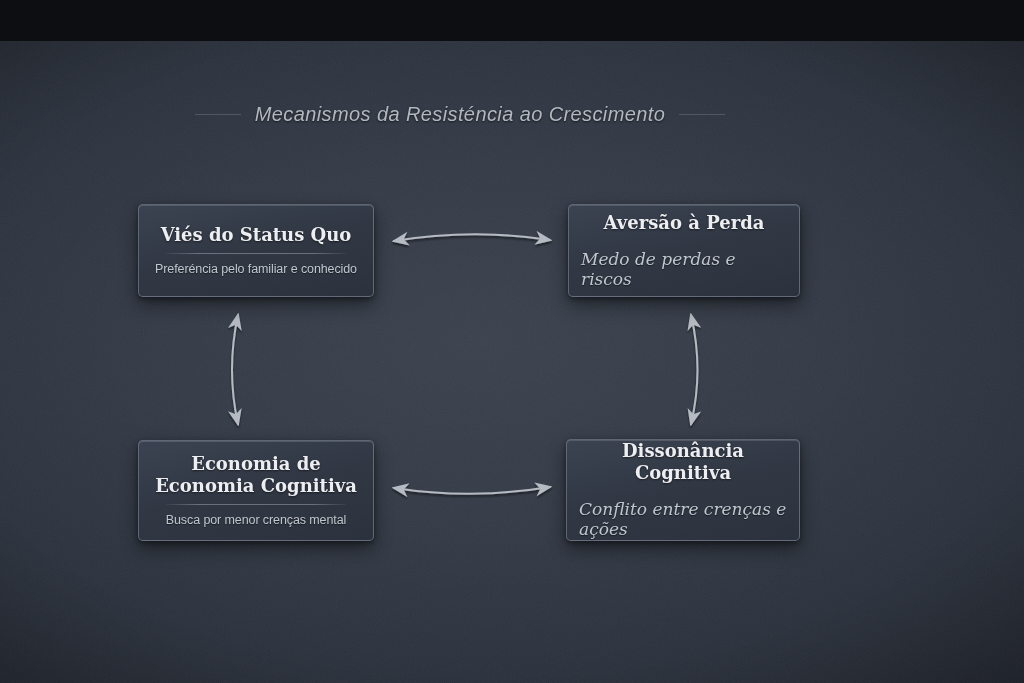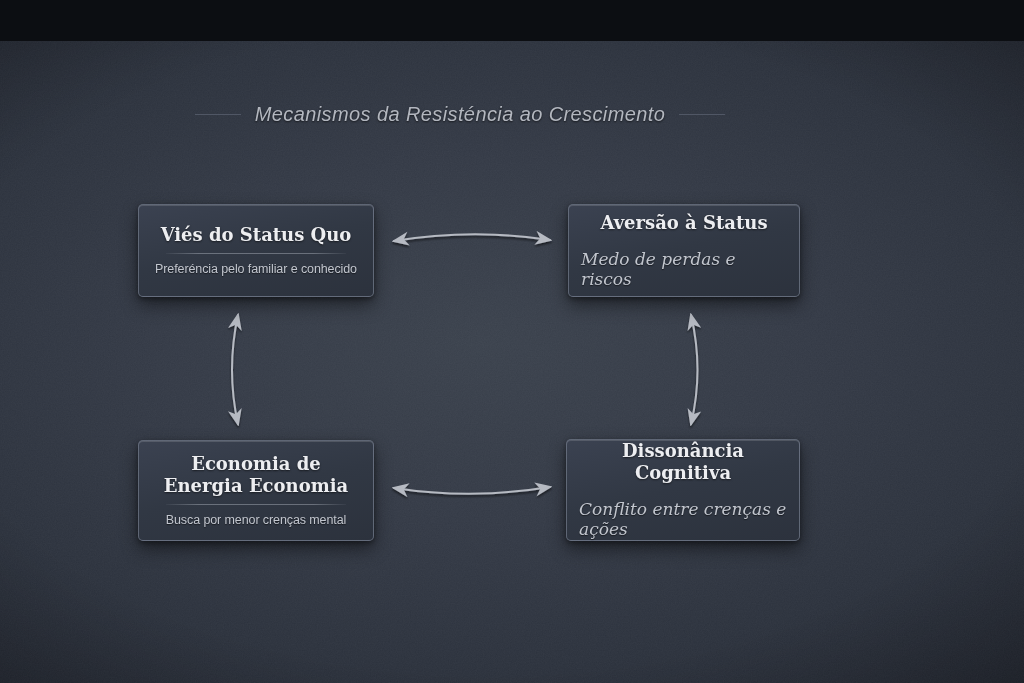--- a/index.html
+++ b/index.html
@@ -108,27 +108,27 @@
     </g>
   </svg>
 
   <div class="node node-tl">
     <div class="node-title">Viés do Status Quo</div>
     <div class="node-divider"></div>
     <div class="node-subtitle sub-plain">Preferéncia pelo familiar e conhecido</div>
   </div>
 
   <div class="node node-tr">
-    <div class="node-title">Aversão à Status</div>
+    <div class="node-title">Aversão à Perda</div>
     <div class="node-divider"></div>
     <div class="node-subtitle sub-italic">Medo de perdas e riscos</div>
   </div>
 
   <div class="node node-bl">
-    <div class="node-title">Economia de Energia Economia</div>
+    <div class="node-title">Economia de Economia Cognitiva</div>
     <div class="node-divider"></div>
     <div class="node-subtitle sub-plain">Busca por menor crenças mental</div>
   </div>
 
   <div class="node node-br">
     <div class="node-title">Dissonância Cognitiva</div>
     <div class="node-divider"></div>
     <div class="node-subtitle sub-italic">Conflito entre crenças e ações</div>
   </div>
 

